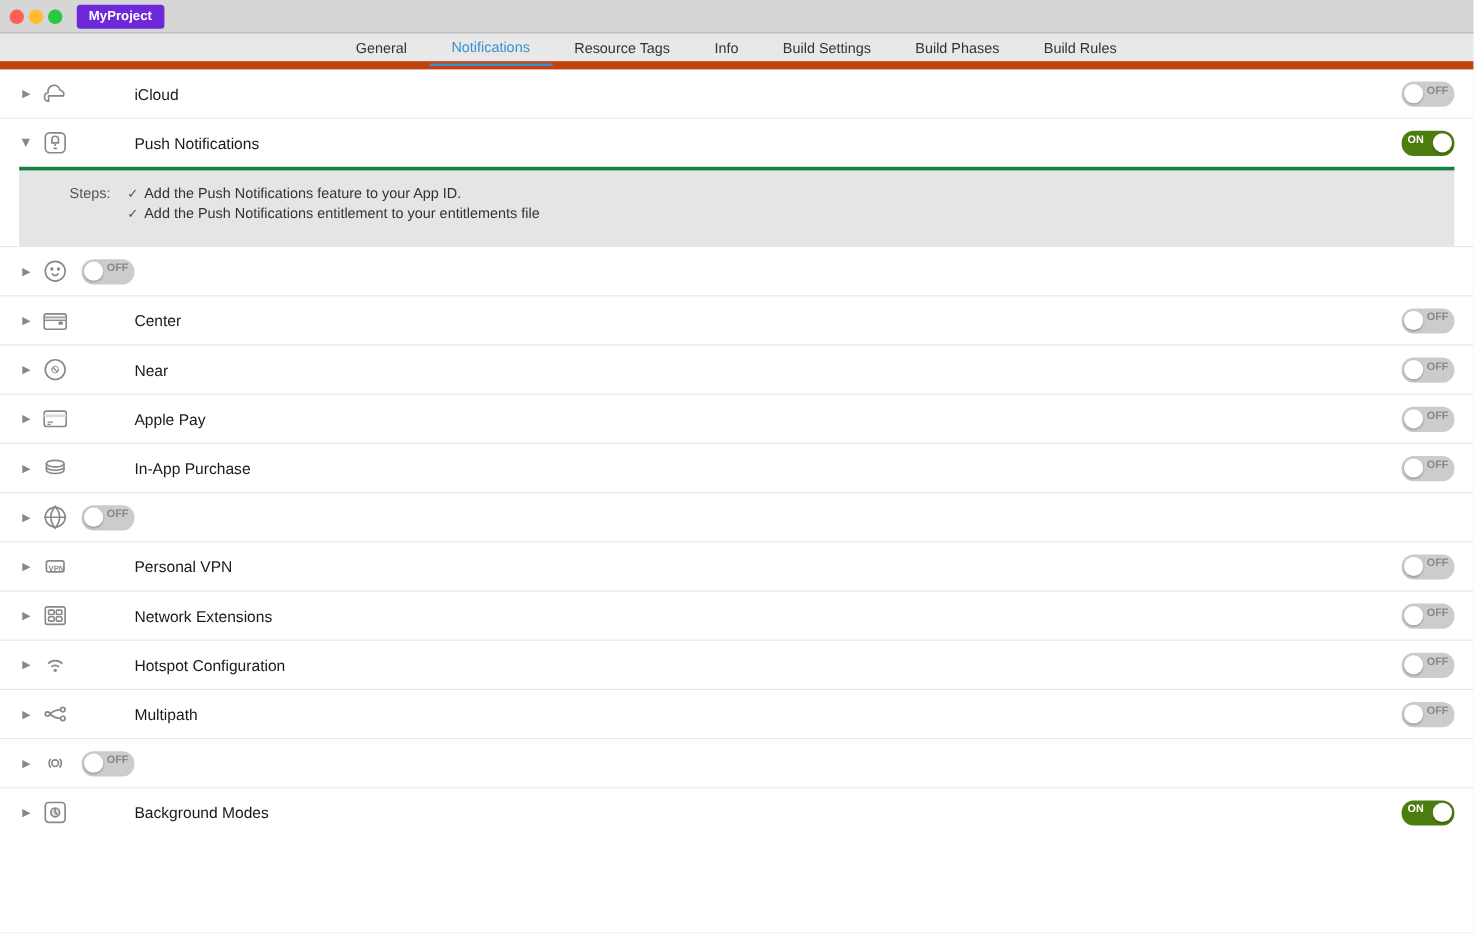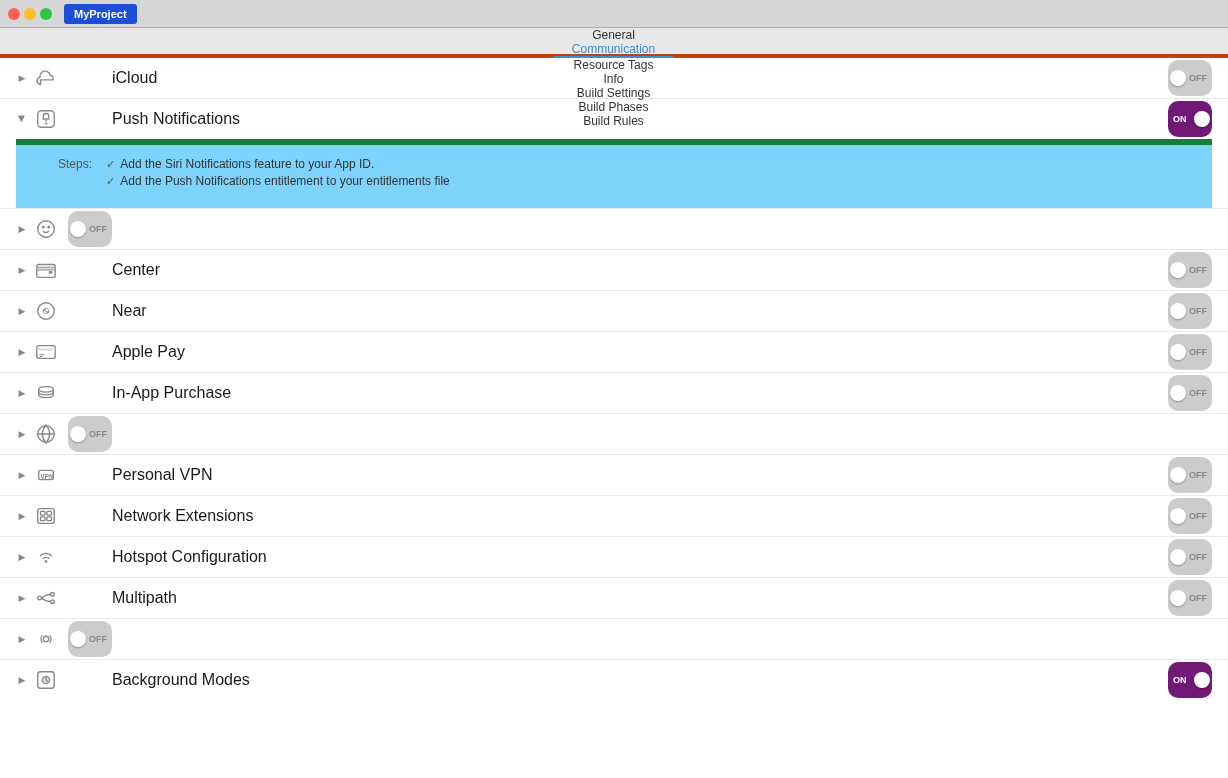--- a/index.html
+++ b/index.html
@@ -25,40 +25,40 @@
     .toolbar-window-btn {
       width: 12px; height: 12px;
       border-radius: 50%;
       display: inline-block;
     }
     .toolbar-red { background: #ff5f57; }
     .toolbar-yellow { background: #ffbd2e; }
     .toolbar-green { background: #28c940; }
     .toolbar-project {
       margin-left: 8px;
-      background: #1d4ed8;
+      background: #6d28d9;
       color: white;
       font-size: 11px;
       font-weight: 600;
       padding: 2px 10px;
       border-radius: 3px;
       height: 20px;
       display: flex;
       align-items: center;
     }
 
     
     .tab-bar {
       display: flex;
       align-items: center;
+      justify-content: center;
       height: 30px;
       background: #e8e8e8;
-      border-bottom: 4px solid #c2410c;
+      border-bottom: 7px solid #c2410c;
       gap: 0;
-      flex-direction: column;
     }
     .tab-item {
       padding: 0 18px;
       height: 30px;
       display: flex;
       align-items: center;
       font-size: 12px;
       color: #333;
       cursor: pointer;
       border-right: 1px solid transparent;
@@ -113,43 +113,42 @@
       justify-content: center;
       flex-shrink: 0;
     }
     .cap-icon svg {
       width: 22px;
       height: 22px;
     }
 
     .cap-label {
       flex: 1;
-      font-size: 16px;
+      font-size: 13px;
       font-weight: 400;
       color: #1a1a1a;
       padding-left: 44px;
     }
 
     
     .toggle {
       width: 44px;
-      height: 36px;
+      height: 21px;
       border-radius: 10px;
       display: flex;
-      align-items: center;
       padding: 2px;
       cursor: pointer;
       position: relative;
       flex-shrink: 0;
     }
     .toggle.off {
       background: #ccc;
     }
     .toggle.on {
-      background: #701a75;
+      background: #4d7c0f;
     }
     .toggle-knob {
       width: 16px;
       height: 16px;
       border-radius: 50%;
       background: white;
       box-shadow: 0 1px 2px rgba(0,0,0,0.3);
       transition: transform 0.15s;
     }
     .toggle.on .toggle-knob {
@@ -165,22 +164,22 @@
     .toggle.off .toggle-label {
       left: auto;
       right: 5px;
       color: #888;
     }
 
     
     .cap-expanded-content {
       width: 100%;
       padding: 12px 42px 16px 42px;
-      background: #7dd3fc;
-      border-top: 6px solid #15803d;
+      background: #e5e5e5;
+      border-top: 3px solid #15803d;
       font-size: 12px;
       color: #333;
     }
     .steps-row {
       display: flex;
       gap: 8px;
       margin-bottom: 4px;
     }
     .steps-label {
       font-size: 12px;
@@ -217,21 +216,21 @@
 
 <div class="toolbar">
   <span class="toolbar-window-btn toolbar-red"></span>
   <span class="toolbar-window-btn toolbar-yellow"></span>
   <span class="toolbar-window-btn toolbar-green"></span>
   <span class="toolbar-project">MyProject</span>
 </div>
 
 <div class="tab-bar">
   <div class="tab-item">General</div>
-  <div class="tab-item active">Communication</div>
+  <div class="tab-item active">Notifications</div>
   <div class="tab-item">Resource Tags</div>
   <div class="tab-item">Info</div>
   <div class="tab-item">Build Settings</div>
   <div class="tab-item">Build Phases</div>
   <div class="tab-item">Build Rules</div>
 </div>
 
 <div class="content">
 
   <div class="cap-row">
@@ -266,21 +265,21 @@
         <div class="toggle-knob"></div>
         <span class="toggle-label">ON</span>
       </div>
     </div>
     <div class="cap-expanded-content">
       <div class="steps-row">
         <span class="steps-label">Steps:</span>
         <div class="steps-list">
           <div class="step-item">
             <span class="step-check">✓</span>
-            <span>Add the Siri Notifications feature to your App ID.</span>
+            <span>Add the Push Notifications feature to your App ID.</span>
           </div>
           <div class="step-item">
             <span class="step-check">✓</span>
             <span>Add the Push Notifications entitlement to your entitlements file</span>
           </div>
         </div>
       </div>
     </div>
   </div>
 

